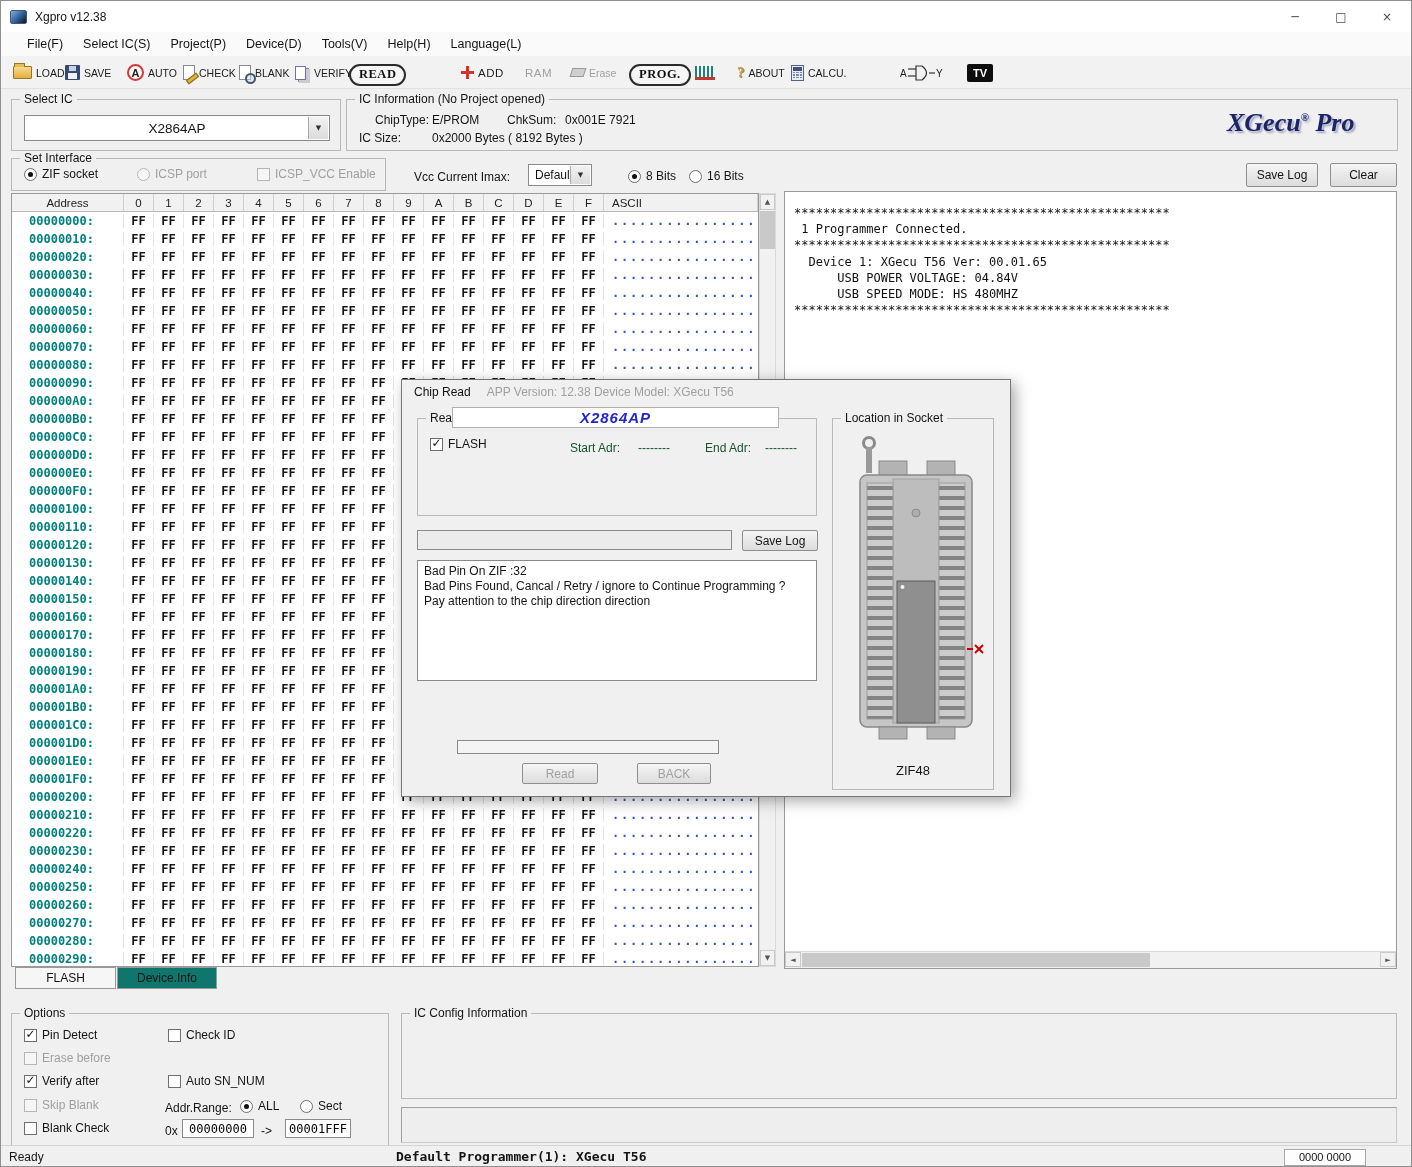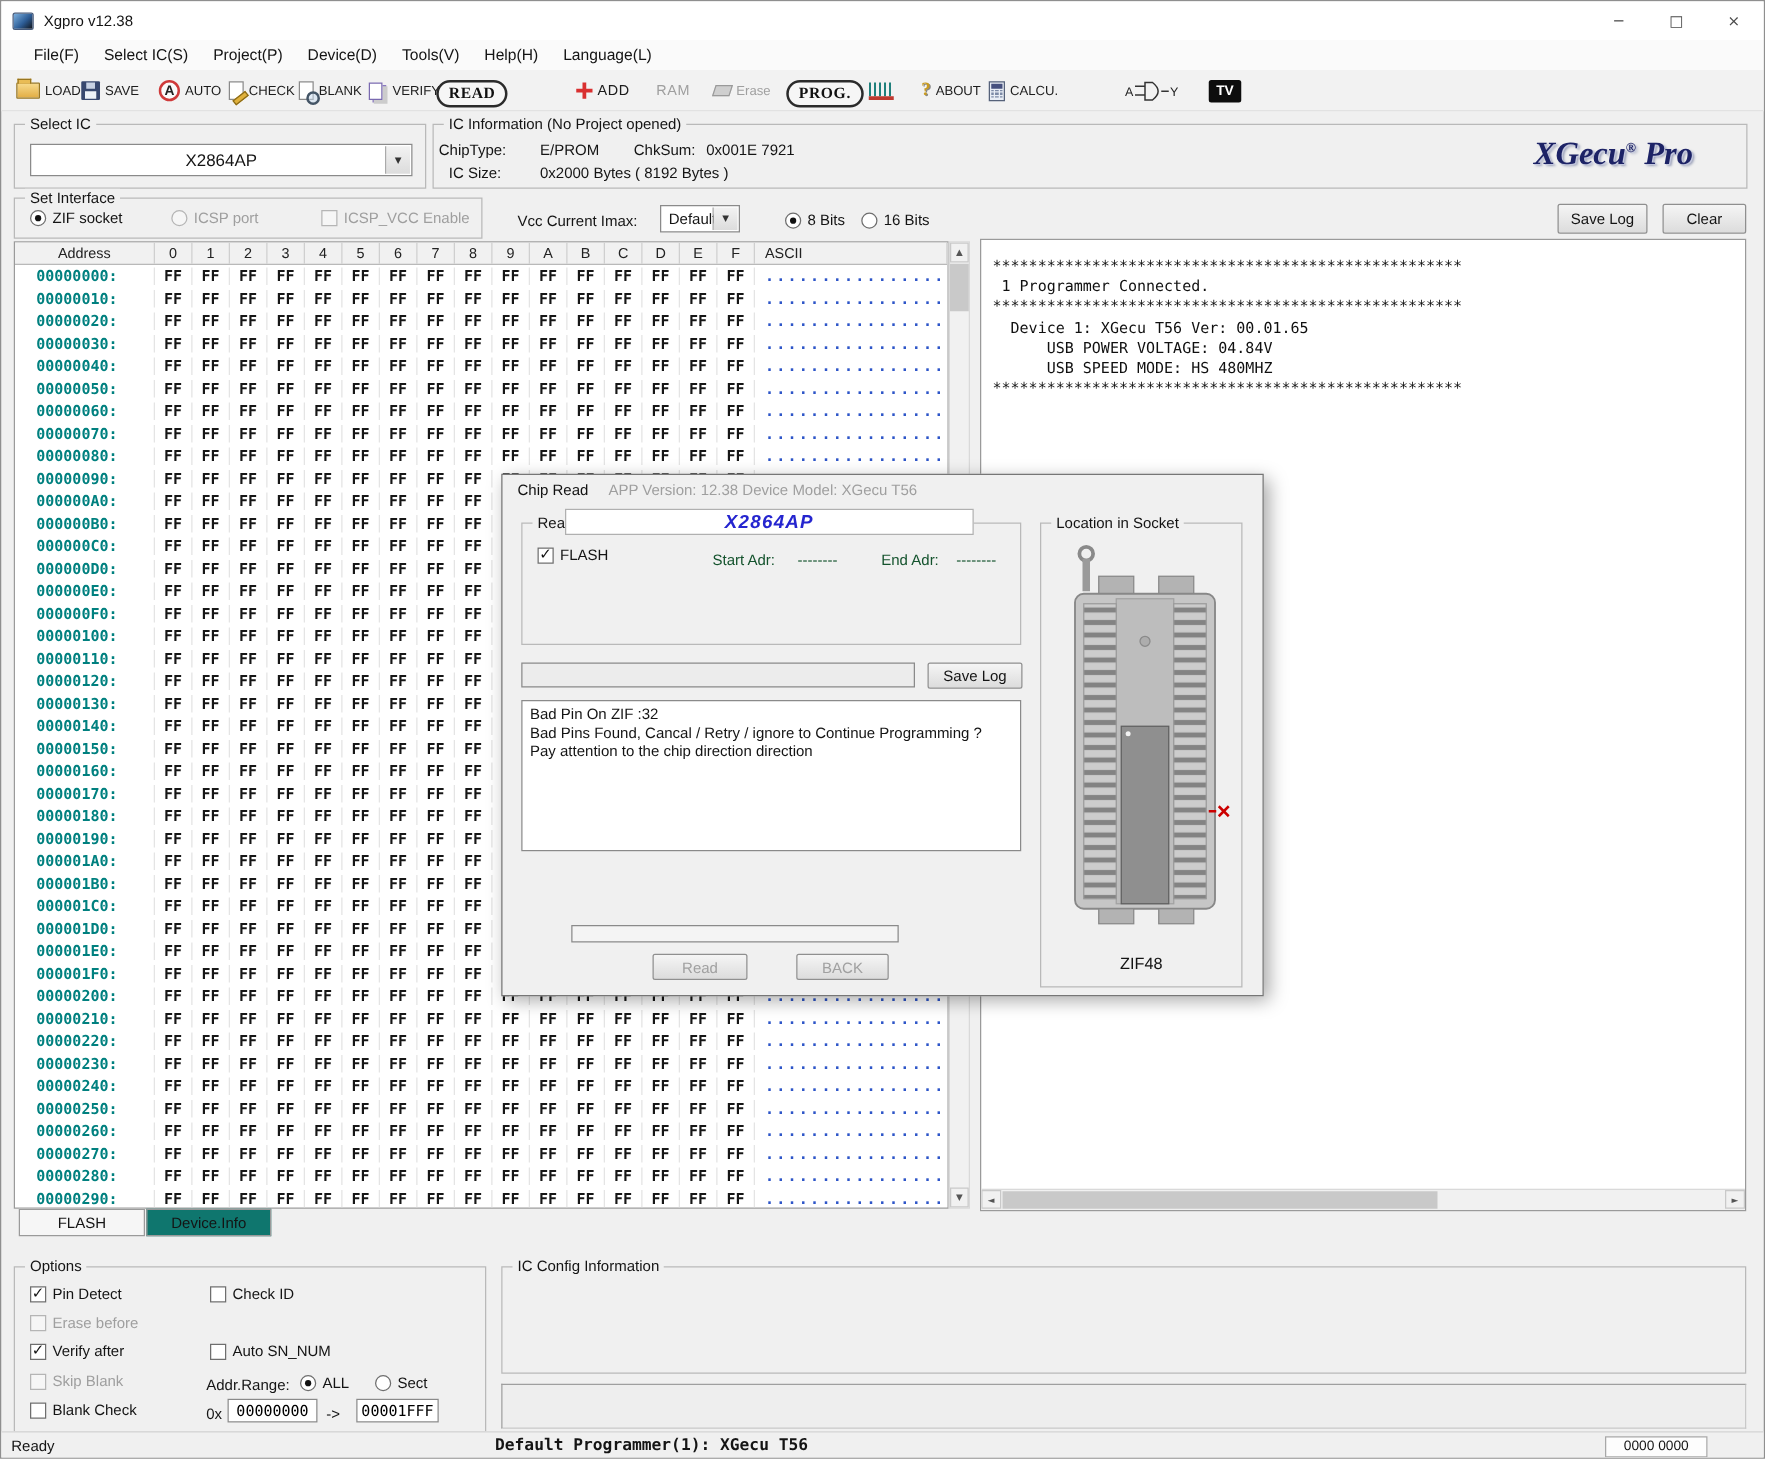--- a/index.html
+++ b/index.html
@@ -221,21 +221,21 @@
     <div id="ic-combo" class="sunken">
       <span>X2864AP</span>
       <span class="dd-btn">
         <span class="dd-arrow">▼</span>
       </span>
     </div>
   </div>
 
   <div class="group" style="left:345px;top:98px;width:1052px;height:52px">
     <span class="glabel">IC Information (No Project opened)</span>
-    <span class="p" style="left:4px;top:13px">ChipType:</span>
+    <span class="p" style="left:28px;top:13px">ChipType:</span>
     <span class="p" style="left:85px;top:13px">E/PROM</span>
     <span class="p" style="left:160px;top:13px">ChkSum:</span>
     <span class="p" style="left:218px;top:13px">0x001E 7921</span>
     <span class="p" style="left:12px;top:31px">IC Size:</span>
     <span class="p" style="left:85px;top:31px">0x2000 Bytes ( 8192 Bytes )</span>
     <span id="brand">
       <span>XGecu</span><sup>®</sup><span> Pro</span>
     </span>
   </div>
 

